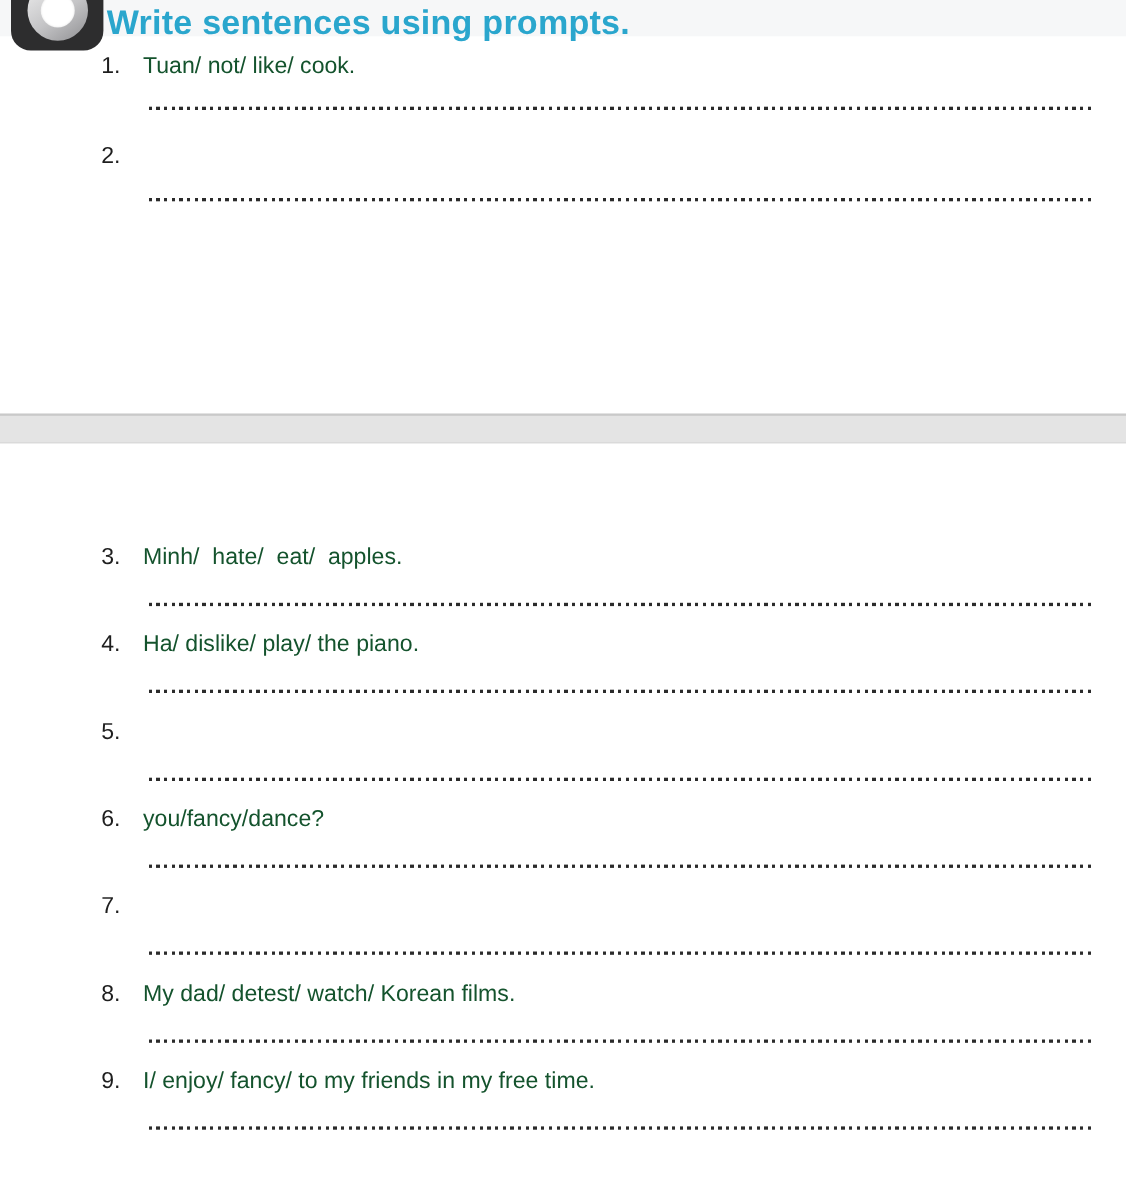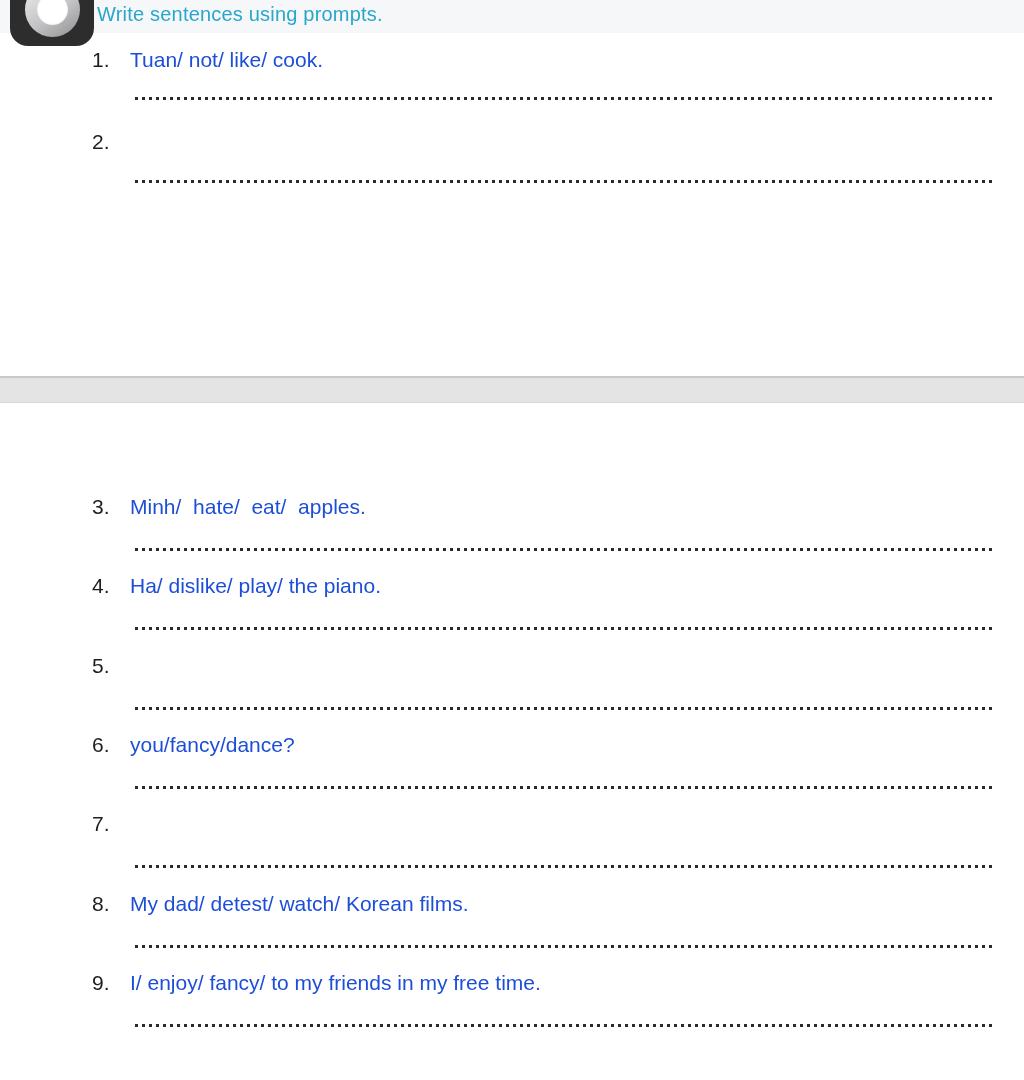--- a/index.html
+++ b/index.html
@@ -41,22 +41,22 @@
     left: 12px; top: 12px;
     width: 31px; height: 31px;
     border-radius: 50%;
     background: #ffffff;
     box-shadow: 0 0 2px rgba(0,0,0,0.15) inset;
   }
 
   .exercise-title {
     position: absolute;
     left: 97px; top: 3px;
-    font-size: 20px;
-    font-weight: normal;
+    font-size: 31px;
+    font-weight: bold;
     color: #2aa6cd;
     letter-spacing: 0.2px;
     white-space: nowrap;
   }
 
   
   .page-divider {
     position: absolute;
     left: 0; top: 376px;
     width: 1024px; height: 27px;
@@ -74,21 +74,21 @@
   .item-number {
     position: absolute;
     left: 92px; top: 0;
     font-size: 21px;
     color: #1e1e1e;
   }
   .item-prompt {
     position: absolute;
     left: 130px; top: 0;
     font-size: 21px;
-    color: #1d4ed8;
+    color: #14532d;
     white-space: pre-wrap;
   }
   .answer-line {
     position: absolute;
     left: 135px;
     width: 858px;
     height: 3px;
     background: repeating-linear-gradient(
       to right,
       #2b2b2b 0px, #2b2b2b 3px,

